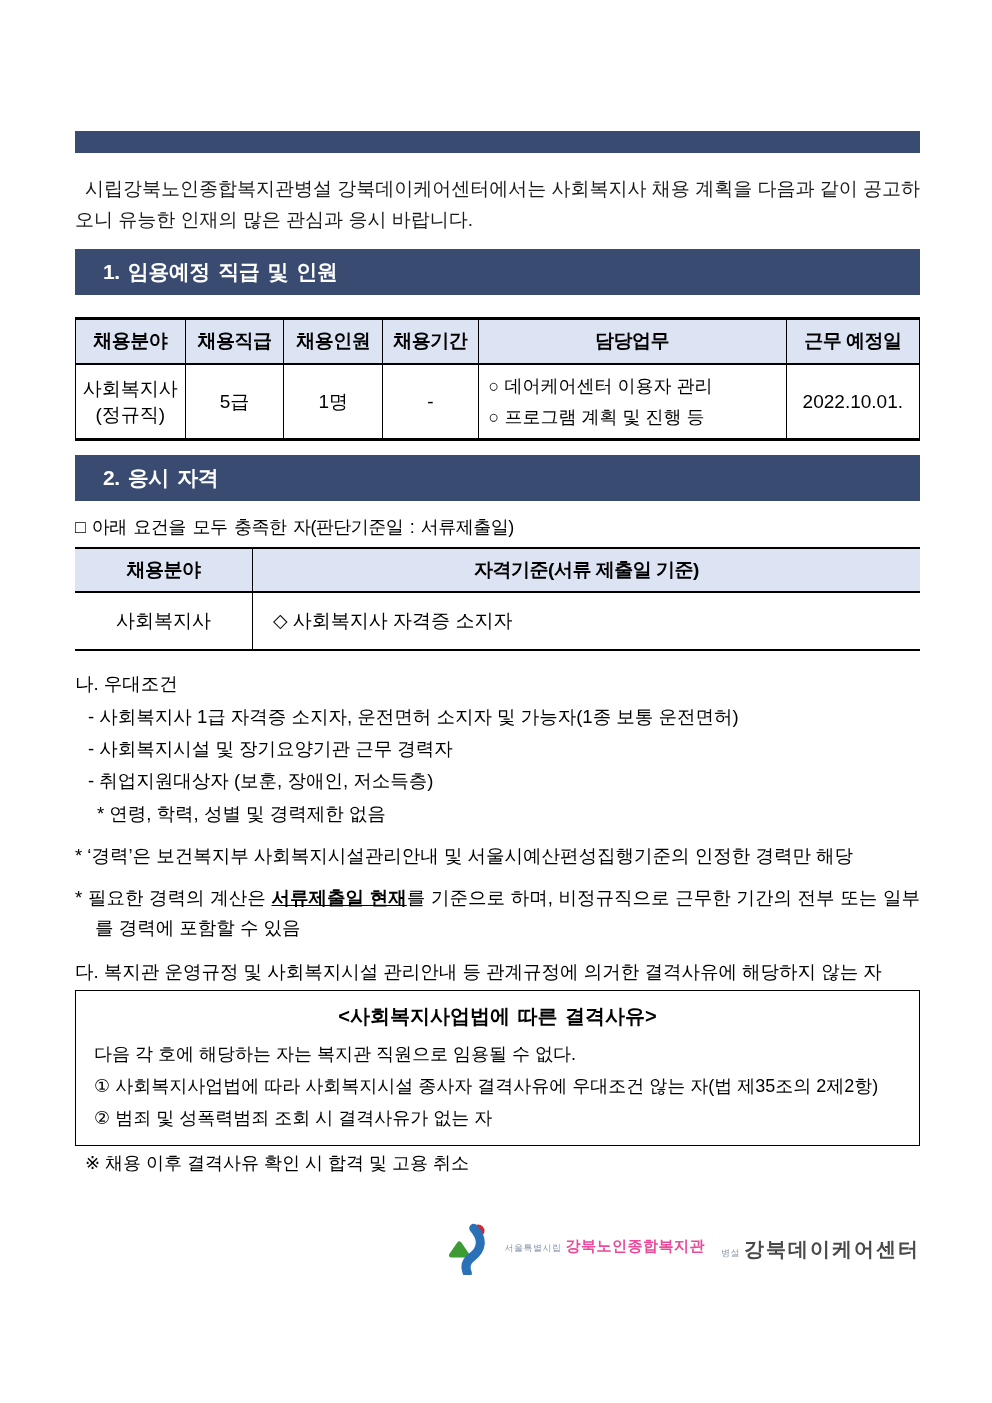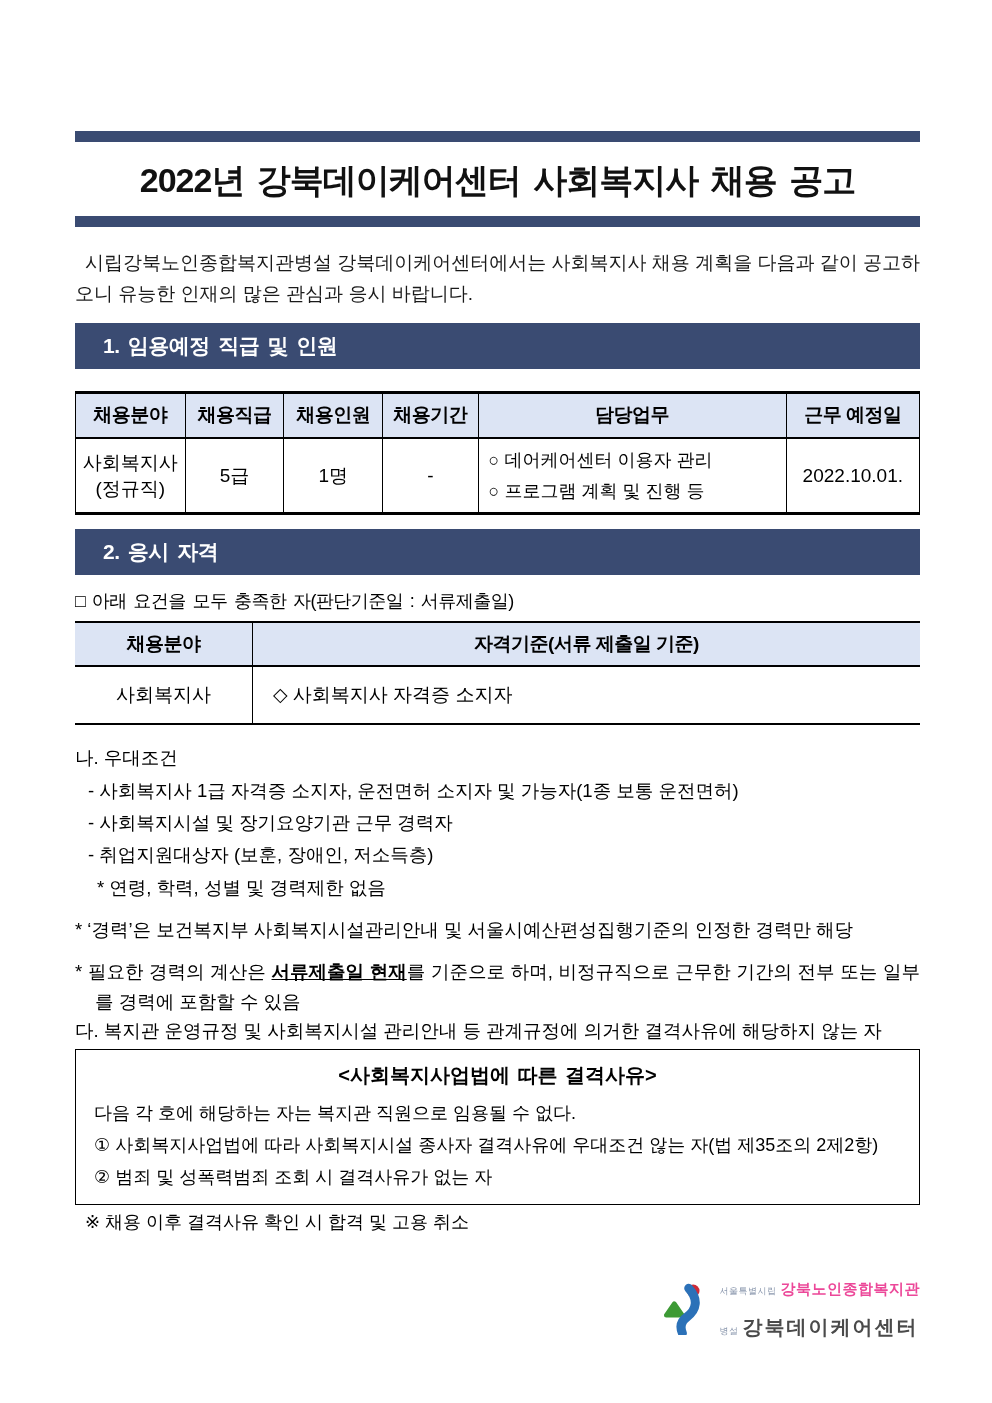--- a/index.html
+++ b/index.html
@@ -118,21 +118,21 @@
   .pref-star { padding-left: 22px; }
   .career-note {
     margin-top: 11px;
     font-size: 18.5px;
     line-height: 1.65;
     padding-left: 20px;
     text-indent: -20px;
     text-align: justify;
   }
   .emph-underline { font-weight: bold; text-decoration: underline; }
-  .sub-c { font-size: 18.5px; }
+  .sub-c { margin-top: 15px; font-size: 18.5px; }
 
   .disq-box {
     margin-top: 6px;
     border: 1.5px solid #000;
     padding: 8px 14px 10px 14px;
   }
   .disq-title {
     text-align: center;
     font-size: 20px;
     font-weight: bold;
@@ -147,38 +147,37 @@
     margin-top: 46px;
     display: flex;
     justify-content: flex-end;
     padding-right: 0;
   }
   .logo {
     display: flex;
     align-items: center;
     gap: 7px;
   }
-  .logo-text { display: flex; flex-direction: column; line-height: 1.25; gap: 16px; }
+  .logo-text { display: flex; flex-direction: row; line-height: 1.25; gap: 16px; }
   .logo-line { display: flex; align-items: baseline; gap: 4px; }
   .logo-prefix { font-size: 9px; color: #8a97ad; letter-spacing: 0.5px; }
   .logo-org {
     font-size: 15px; font-weight: bold; color: #ec4899; letter-spacing: 0.5px;
   }
   .logo-sub {
     font-size: 20px; font-weight: bold; color: #4A4A4A; letter-spacing: 2px;
   }
 </style>
 </head>
 <body>
 
 <div class="content">
 
   <div class="rule"></div>
 
-  <h1 class="doc-title">2022년 강북데이케어센터 사회복지사 채용 공고</h1>
 
   <div class="rule"></div>
 
   <p class="intro">시립강북노인종합복지관병설 강북데이케어센터에서는 사회복지사 채용 계획을 다음과 같이 공고하오니 유능한 인재의 많은 관심과 응시 바랍니다.</p>
 
   <div class="section-bar first">1. 임용예정 직급 및 인원</div>
 
   <table class="t1">
     <colgroup>
       <col style="width:13%">

